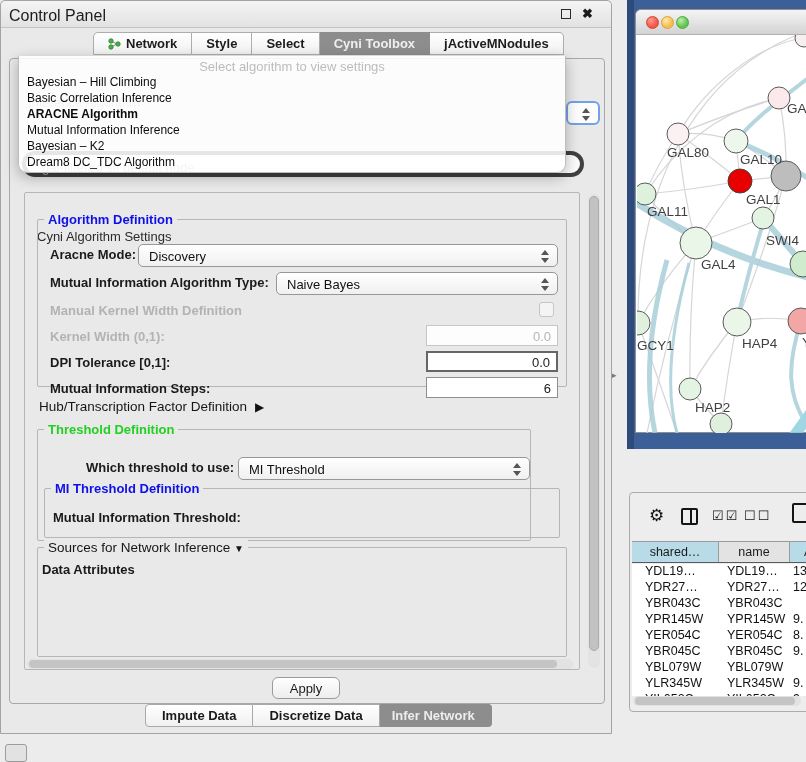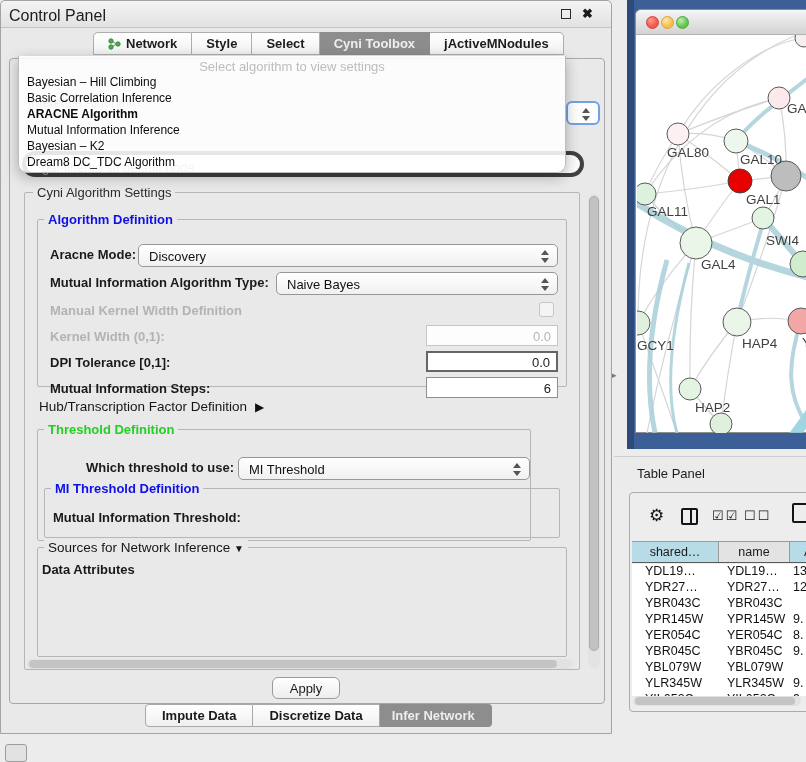--- a/index.html
+++ b/index.html
@@ -38,21 +38,21 @@
   #ghost-combo2 { left:12px; top:92px; width:562px; height:26px; border:4px solid #404040;
                   border-radius:13px; background:#fbfbfb; }
   #ghost-combo2 span { position:absolute; left:16px; top:5px; color:#a9a9a9; }
   #ghost-focus { left:556px; top:42px; width:34px; height:24px; border:2px solid #72a1e6;
                  border-radius:6px; background:#fdfdfd; }
 
   
   .group { border:1px solid #b6b6b6; border-radius:2px; }
   .legend { position:absolute; top:-8px; background:#e9e9e9; padding:0 4px; white-space:nowrap; }
   #settings { left:14px; top:133px; width:556px; height:478px; }
-  #settings > .legend { left:8px; color:#2b2b2b; }
+  #settings > .legend { left:8px; color:#2b2b2b;margin-top:44px; }
 
   #grp-algo { left:12px; top:26px; width:530px; height:168px; }
   #grp-algo > .legend { left:6px; color:#0f0fe8; font-weight:bold; }
   .lbl { position:absolute; font-weight:bold; white-space:nowrap; }
   .lbl.dis { color:#b3b3b3; }
   .combo { position:absolute; height:23px; background:linear-gradient(#ffffff,#f0f0f0);
            border:1px solid #979797; border-radius:5px; }
   .combo .val { position:absolute; left:10px; top:4px; font-size:13px; color:#111; white-space:nowrap; }
   .stepper { position:absolute; right:8px; top:4px; width:8px; height:15px; }
   .stepper i { position:absolute; left:0; width:0; height:0; border-left:4px solid transparent; border-right:4px solid transparent; }
@@ -378,23 +378,20 @@
         <text x="129" y="210">SWI4</text>
         <text x="64" y="234">GAL4</text>
         <text x="0" y="315">GCY1</text>
         <text x="105" y="313">HAP4</text>
         <text x="165" y="312">Y</text>
         <text x="58" y="377">HAP2</text>
       </g>
     </svg>
   </div>
 
-  <div class="abs" id="tp-bar">
-    <span class="abs" id="tp-title">Table Panel</span>
-  </div>
   <div class="abs" id="tp-win">
     <span class="abs" id="tp-gear">⚙</span>
     <span class="abs" id="tp-cols">
         <i></i>
       </span>
     <span class="abs" id="tp-chk">☑☑</span>
     <span class="abs" id="tp-unchk">☐☐</span>
     <span class="abs" id="tp-doc"></span>
 
     <div class="abs" id="tp-header">

